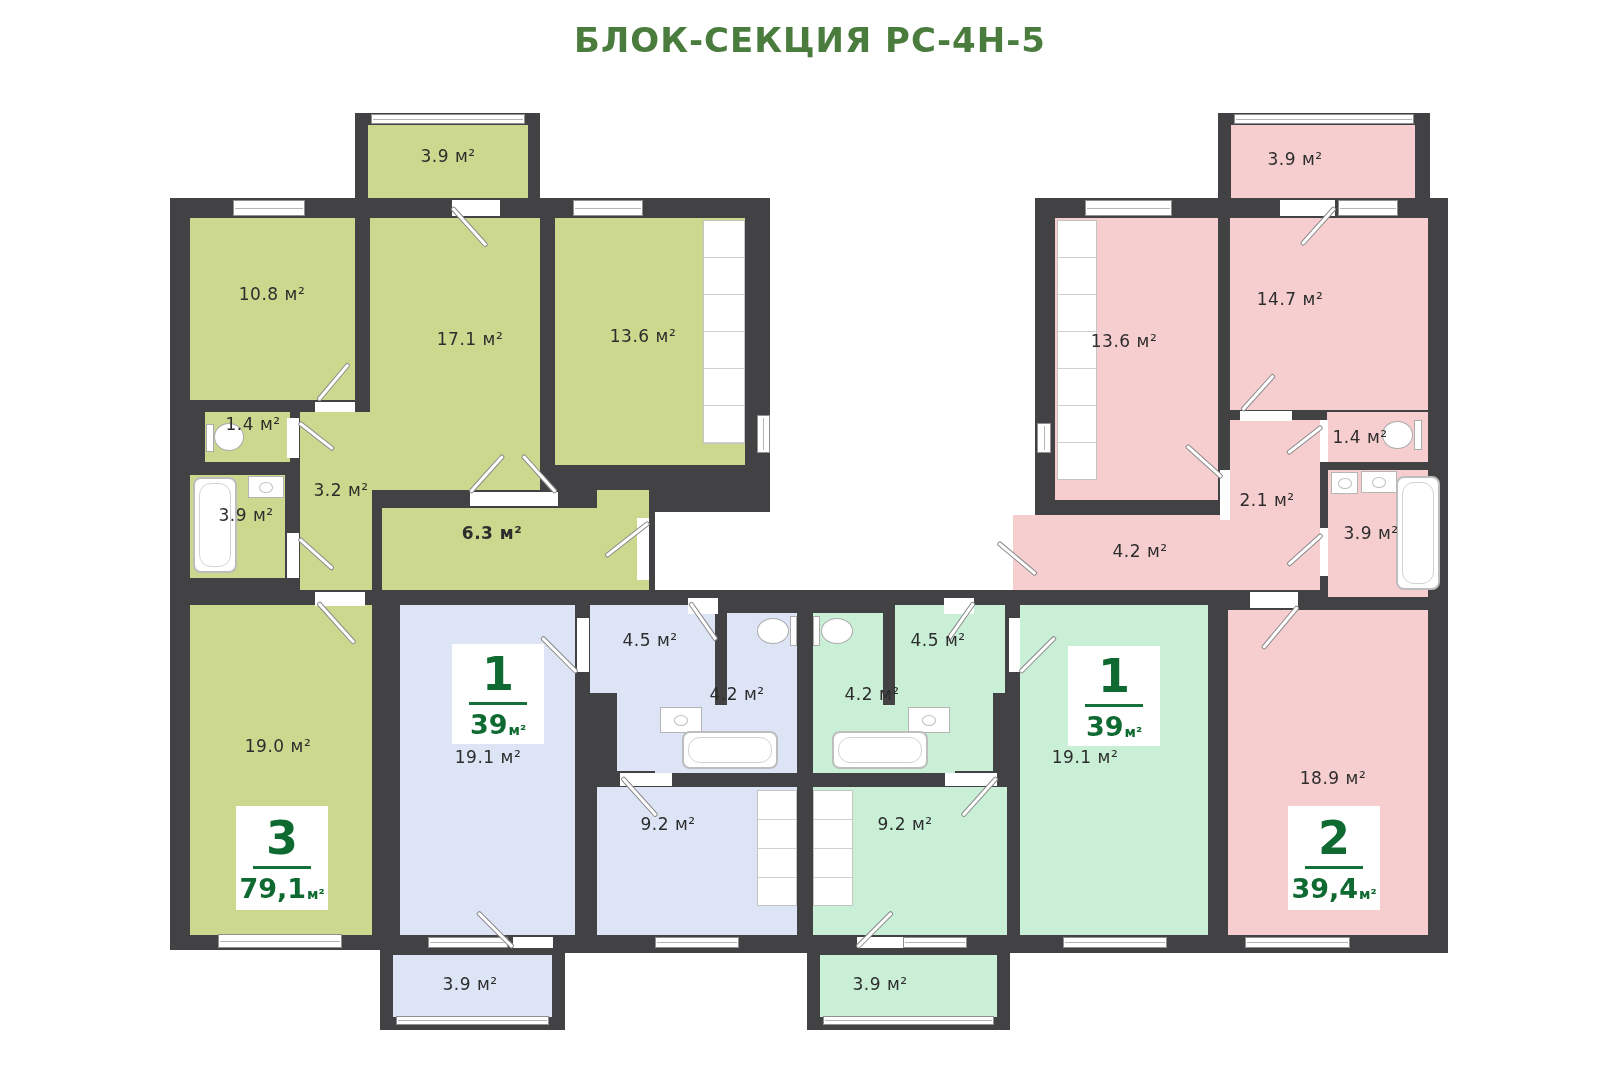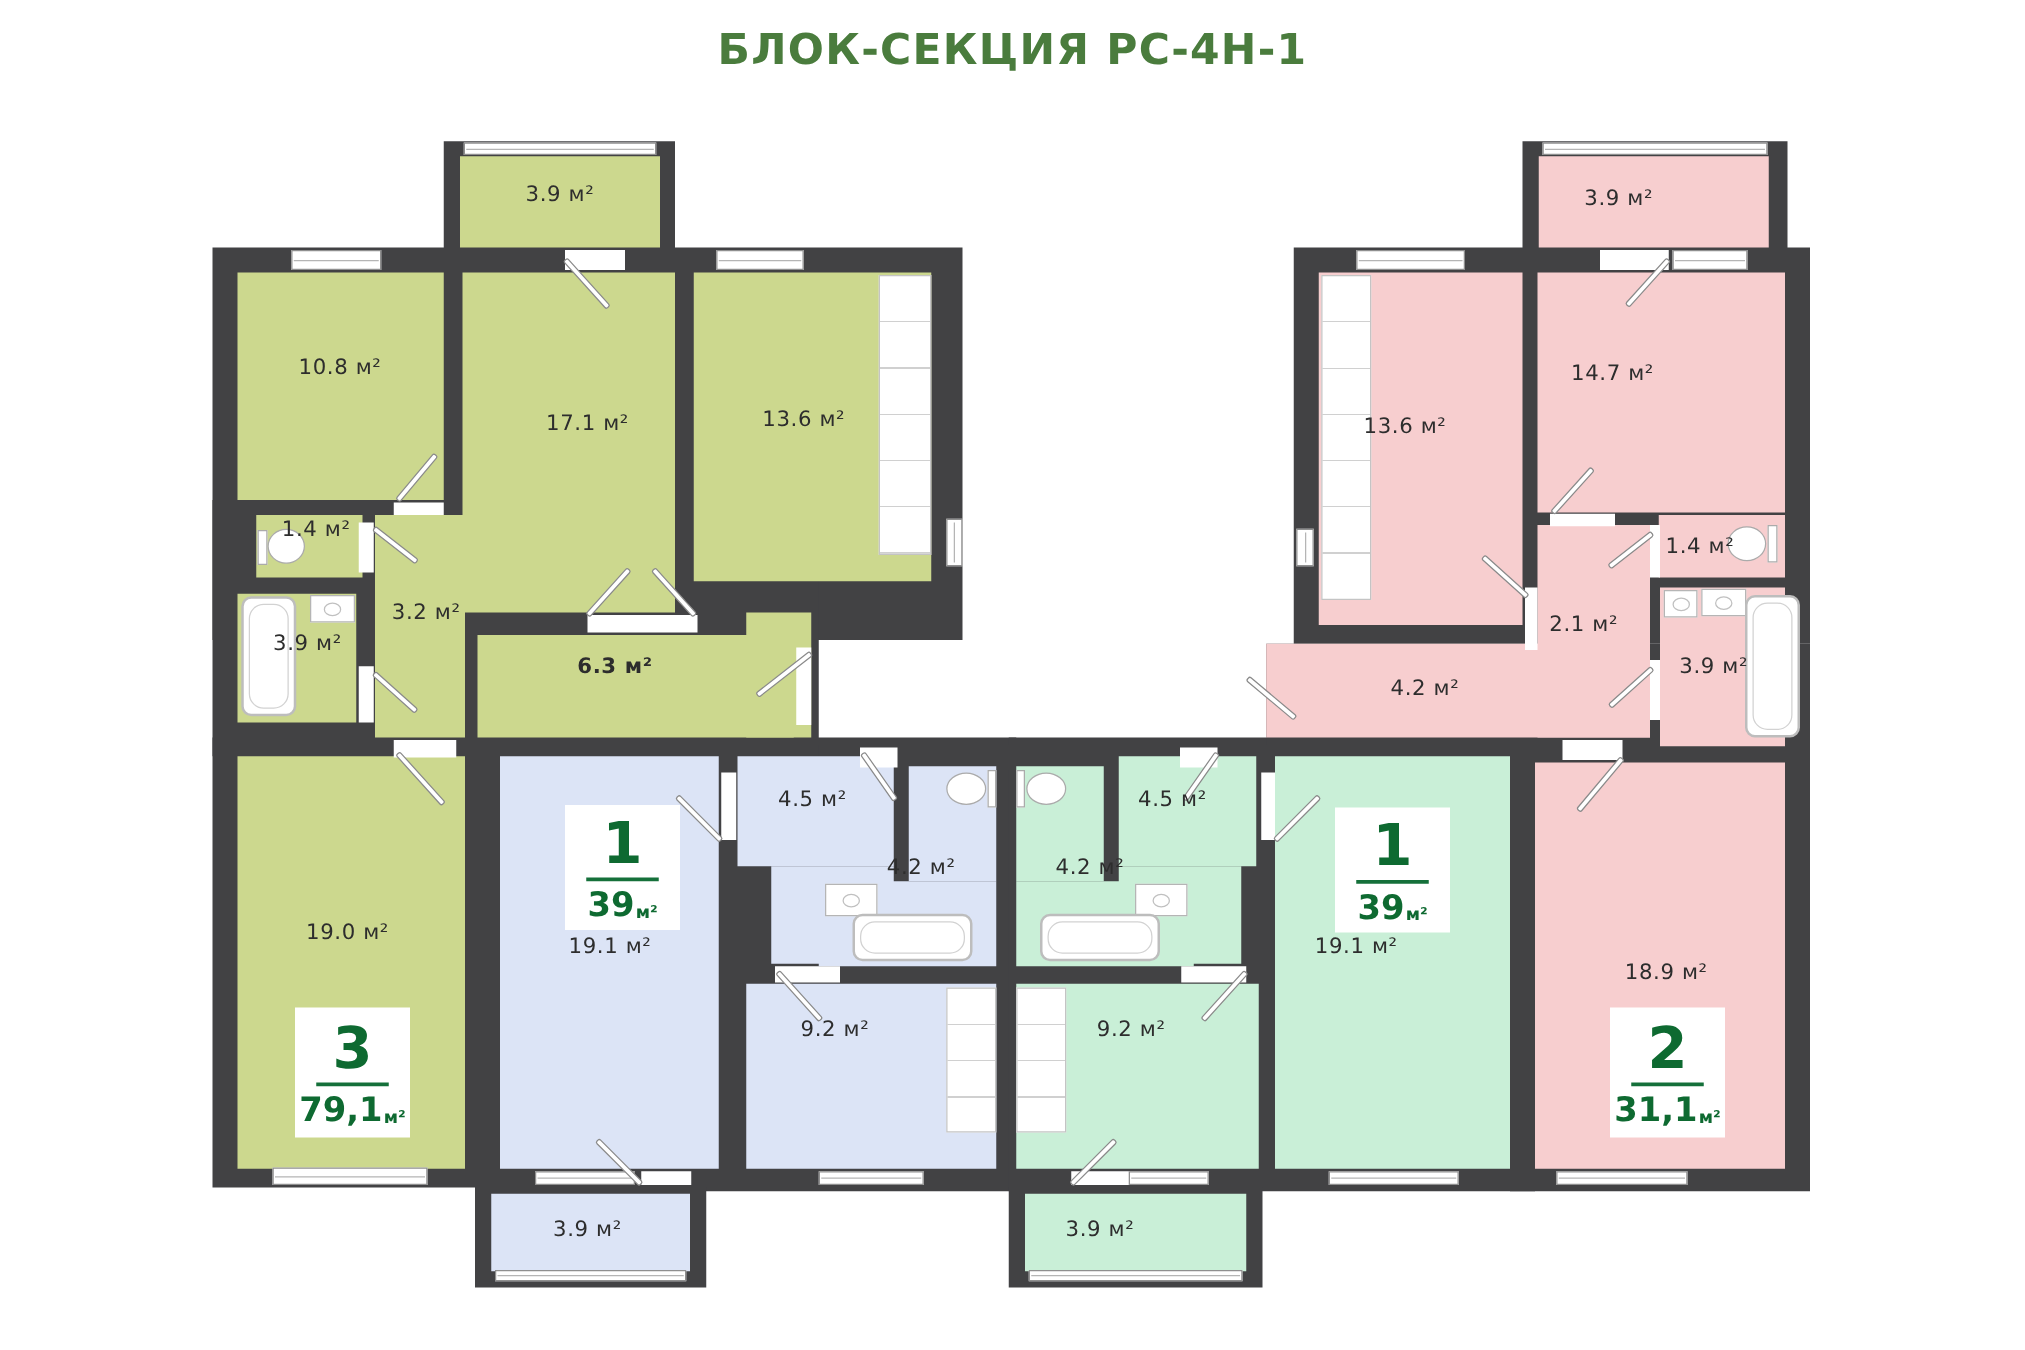--- a/index.html
+++ b/index.html
@@ -33,21 +33,21 @@
   .badge .num{font-size:46px;font-weight:bold;color:#0e6a31;line-height:1;}
   .badge .line{width:58px;height:3px;background:#15703a;margin:5px 0 6px;}
   .badge .arearow{font-size:27px;font-weight:bold;color:#0e6a31;line-height:1;display:flex;align-items:flex-end;}
   .badge .unit{font-size:14px;font-weight:bold;color:#0e6a31;margin-left:1px;padding-bottom:1px;}
 </style>
 </head>
 <body>
 
 <div id="plan">
 
-  <div class="title">БЛОК-СЕКЦИЯ РС-4Н-1</div>
+  <div class="title">БЛОК-СЕКЦИЯ РС-4Н-5</div>
 
   <div class="w" style="left:355px;top:113px;width:185px;height:95px;"></div>
   <div class="w" style="left:170px;top:198px;width:600px;height:314px;"></div>
   <div class="w" style="left:170px;top:400px;width:485px;height:205px;"></div>
   <div class="w" style="left:170px;top:590px;width:220px;height:360px;"></div>
   <div class="w" style="left:380px;top:590px;width:433px;height:363px;"></div>
   <div class="w" style="left:380px;top:950px;width:185px;height:80px;"></div>
   <div class="w" style="left:807px;top:590px;width:421px;height:363px;"></div>
   <div class="w" style="left:807px;top:950px;width:203px;height:80px;"></div>
   <div class="w" style="left:1035px;top:198px;width:413px;height:317px;"></div>
@@ -233,18 +233,18 @@
     <div class="line"></div>
     <div class="arearow">
         <span>39</span>
         <span class="unit">м²</span>
       </div>
   </div>
   <div class="badge" style="left:1288px;top:806px;width:92px;height:104px;">
     <div class="num">2</div>
     <div class="line"></div>
     <div class="arearow">
-        <span>31,1</span>
+        <span>39,4</span>
         <span class="unit">м²</span>
       </div>
   </div>
 
 </div>
 
 </body></html>

